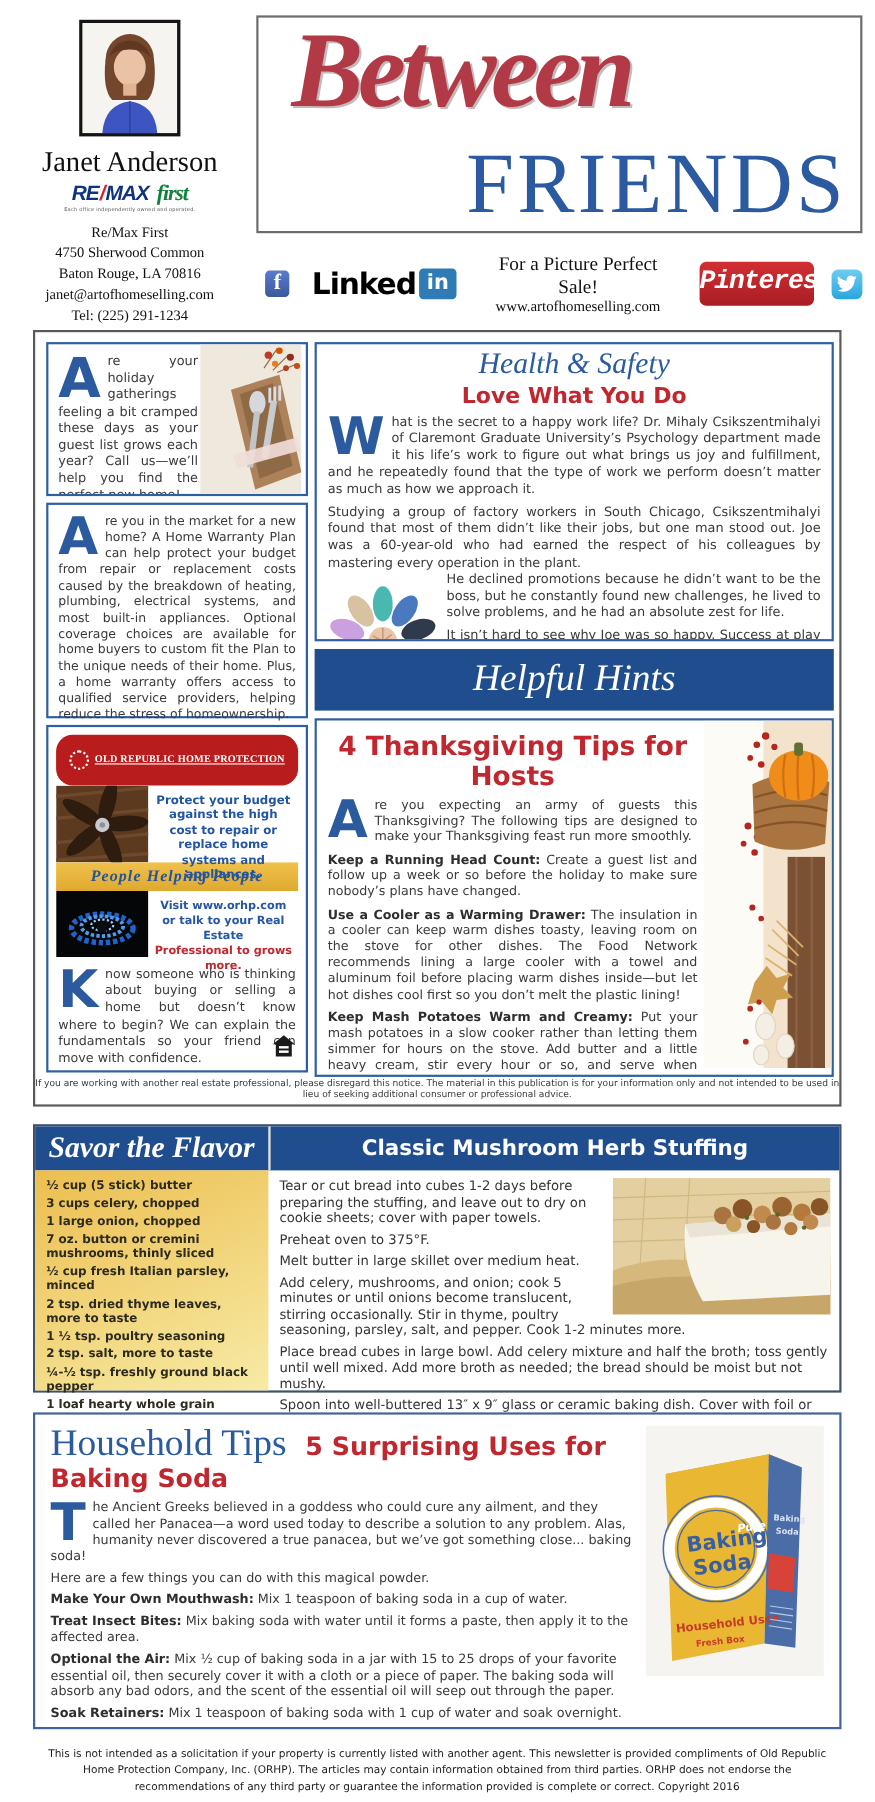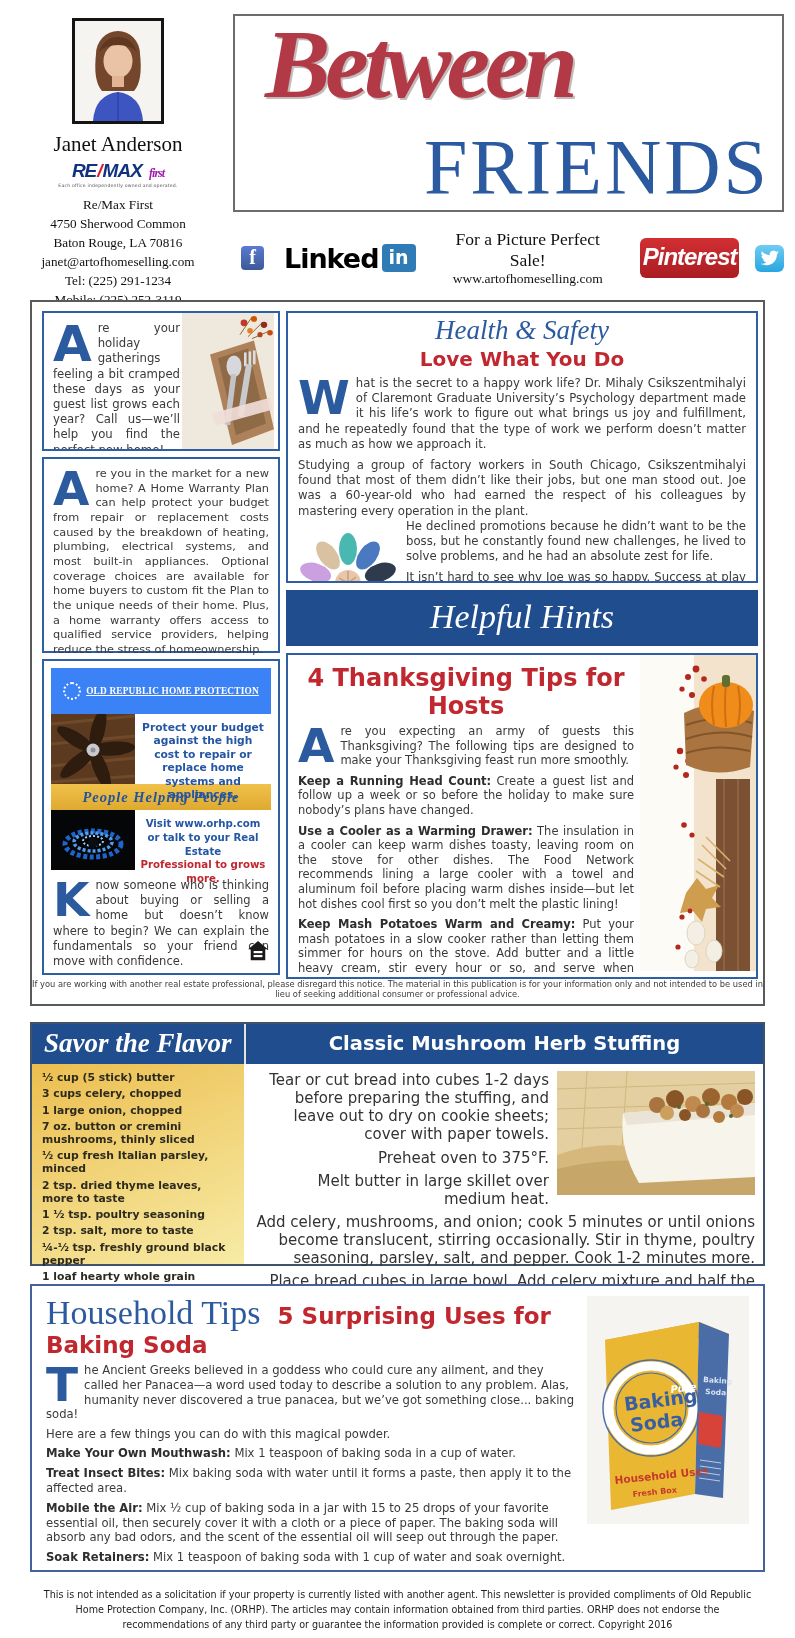--- a/index.html
+++ b/index.html
@@ -4,25 +4,25 @@
 <style>
   * { margin:0; padding:0; box-sizing:border-box; }
   html,body { background:#fff; }
   .page { position:relative; width:795px; height:1638px; background:#fff;
           font-family:"DejaVu Sans", sans-serif; color:#3a3a3c; overflow:hidden; }
   .serif { font-family:"Liberation Serif", serif; }
 
   
   .agent-card { position:absolute; left:12px; top:10px; width:212px; text-align:center; }
   .photo-frame { width:92px; height:106px; border:3px solid #141414; margin:8px auto 8px; background:#f6f4f1; }
-  .agent-name { font-family:"Liberation Serif", serif; font-size:21px; color:#101010; margin-bottom:3px; }
+  .agent-name { font-family:"Liberation Serif", serif; font-size:26px; color:#101010; margin-bottom:3px; }
   .remax { font-family:"Liberation Sans", sans-serif; font-weight:bold; font-style:italic; font-size:19px; letter-spacing:-1px; }
   .rm-re,.rm-max { color:#10337f; }
   .rm-slash { color:#d91f2a; padding:0 1px; }
-  .rm-first { font-family:"Liberation Serif", serif; color:#a21caf; font-size:12px; margin-left:3px; }
+  .rm-first { font-family:"Liberation Serif", serif; color:#15803d; font-size:20px; margin-left:3px; }
   .remax-tag { font-size:4.6px; color:#555; margin-top:1px; letter-spacing:.2px; }
   .agent-lines { font-family:"Liberation Serif", serif; font-size:13.2px; line-height:1.44; color:#101010; margin-top:7px; }
   .clipped-line { width:150px; height:4px; margin:3px auto 0; opacity:.65;
      background:repeating-linear-gradient(90deg,#b5b5b5 0 6px, transparent 6px 10px); border-radius:2px; }
 
   .masthead { position:absolute; left:233px; top:14px; width:551px; height:198px; border:2px solid #6a6c6e; background:#fff; }
   .between { position:absolute; top:-8px; left:30px; font-family:"Liberation Serif", serif; font-style:italic; font-weight:bold;
      font-size:98px; color:#b23a46; letter-spacing:-5px; text-shadow:2px 2px 0 rgba(55,25,28,.30); }
   .friends { position:absolute; right:12px; bottom:-2px; font-family:"Liberation Serif", serif;
      font-size:78px; color:#2b5aa0; letter-spacing:3px; }
@@ -31,35 +31,35 @@
   .fb-icon { width:24px; height:24px; margin-left:8px; border-radius:4px; background:linear-gradient(#5a7bd0,#3b5998);
      color:#fff; font-family:"Liberation Serif", serif; font-weight:bold; font-size:20px; text-align:center; line-height:23px; }
   .linkedin { display:flex; align-items:center; margin-left:20px; }
   .linkedin-word { font-size:27px; font-weight:bold; color:#000; letter-spacing:-1px; }
   .linkedin-in { width:34px; height:28px; margin-left:3px; border-radius:4px; background:#2f7bb5;
      color:#fff; font-size:19px; font-weight:bold; text-align:center; line-height:27px; }
   .sale-tag { margin-left:24px; text-align:center; font-family:"Liberation Serif", serif; color:#111; }
   .sale-line1 { font-size:17.5px; }
   .sale-line2 { font-size:13.5px; }
   .pinterest { margin-left:24px; width:104px; height:40px; border-radius:6px; background:linear-gradient(#d22f33,#a91d22);
-     color:#fff; font-family:Liberation Sans, sans-serif; font-style:italic; font-weight:bold; font-size:24px;
+     color:#fff; font-family:Liberation Mono, monospace; font-style:italic; font-weight:bold; font-size:24px;
      text-align:center; line-height:38px; letter-spacing:-1px; }
   .twitter { margin-left:16px; width:30px; height:27px; border-radius:6px; background:linear-gradient(#6fccf2,#29a6df);
      display:flex; align-items:center; justify-content:center; }
 
   
   .main-wrap { position:absolute; left:30px; top:300px; width:735px; height:706px; border:2px solid #595a5c; background:#fff; }
   .col-left { position:absolute; left:10px; top:9px; width:238px; }
   .lbox { border:2px solid #2e5fa3; background:#fff; margin-bottom:6px; }
   .lbox1 { height:140px; display:flex; overflow:hidden; }
   .lbox1-text { width:138px; padding:8px 2px 0 9px; font-size:11.7px; line-height:1.3; text-align:justify; }
   .lbox1-img { flex:1; }
   .lbox2 { height:196px; padding:8px 9px 0; font-size:11.3px; line-height:1.3; text-align:justify; }
   .lbox3 { height:316px; padding:7px 7px 0; position:relative; }
-  .ad-head { background:#3b82f6; height:46px; display:flex; align-items:center; justify-content:center; gap:5px; }
+  .ad-head { background:#b91c1c; height:46px; display:flex; align-items:center; justify-content:center; gap:5px;border-radius:15px; }
   .ad-stars { width:18px; height:18px; border:2px dotted #fff; border-radius:50%; flex:none; }
   .ad-brand { color:#fff; font-family:"Liberation Serif", serif; font-weight:bold; font-size:9.3px;
      text-decoration:underline; letter-spacing:.2px; }
   .ad-row { display:flex; }
   .ad-row1 { height:70px; }
   .ad-row2 { height:60px; }
   .ad-img { width:84px; flex:none; overflow:hidden; }
   .ad-headline { flex:1; color:#2456a4; font-weight:bold; font-size:10.7px; line-height:1.25; text-align:center; padding:7px 5px 0; }
   .ad-band { height:26px; background:linear-gradient(#f0c14b,#dfa92f); color:#23549c; font-family:"Liberation Serif", serif;
      font-style:italic; font-weight:bold; font-size:14.5px; text-align:center; line-height:26px; letter-spacing:1px; }
@@ -96,21 +96,21 @@
   .savor-head { display:flex; height:40px; }
   .savor-left { width:212px; background:#1f4d8e; color:#fff; font-family:"Liberation Serif", serif; font-style:italic;
      font-weight:bold; font-size:27px; line-height:39px; padding-left:12px; }
   .savor-right { flex:1; background:#1f4d8e; border-left:2px solid #e7e3d8; color:#fff; font-weight:bold;
      font-size:19.5px; text-align:center; line-height:40px; }
   .savor-body { display:flex; height:200px; }
   .ingredients { width:212px; background:linear-gradient(155deg,#ecbe4f,#f7eba6); padding:8px 10px 0; }
   .ing { font-size:10.8px; font-weight:bold; color:#2d2a1e; line-height:1.2; margin-bottom:3.4px; }
   .directions { flex:1; padding:7px 8px 0 10px; }
   .stuffing-img { float:right; width:198px; height:124px; margin:0 0 4px 8px; }
-  .step { font-size:15px; line-height:1.21; color:#333; margin-bottom:5px; text-align:right; }
+  .step { font-size:12px; line-height:1.21; color:#333; margin-bottom:5px; text-align:left; }
 
   
   .household { position:absolute; left:30px; top:1284px; width:735px; height:288px; border:2px solid #44639c;
      background:#fff; padding:8px 12px 0 14px; }
   .soda-img { float:right; width:162px; height:228px; margin:2px 2px 4px 10px; }
   .ht-titles { margin-bottom:5px; }
   .ht-script { font-family:"Liberation Serif", serif; font-size:34px; color:#2b5b9e; margin-right:12px; }
   .ht-sub { color:#c0272f; font-weight:bold; font-size:23px; }
   .htip { font-size:11.6px; line-height:1.28; margin-bottom:5px; text-align:left; }
   .htip b { color:#2e2e30; }
@@ -470,18 +470,18 @@
       </svg>
     </div>
     <div class="ht-titles">
       <span class="ht-script">Household Tips</span>
       <span class="ht-sub">5 Surprising Uses for Baking Soda</span>
     </div>
     <p class="htip"><span class="dropcap">T</span><span>he Ancient Greeks believed in a goddess who could cure any ailment, and they called her Panacea—a word used today to describe a solution to any problem. Alas, humanity never discovered a true panacea, but we’ve got something close... baking soda!</span></p>
     <p class="lead-in">Here are a few things you can do with this magical powder.</p>
     <p class="htip"><b>Make Your Own Mouthwash:</b><span> Mix 1 teaspoon of baking soda in a cup of water.</span></p>
     <p class="htip"><b>Treat Insect Bites:</b><span> Mix baking soda with water until it forms a paste, then apply it to the affected area.</span></p>
-    <p class="htip"><b>Mobile the Air:</b><span> Mix ½ cup of baking soda in a jar with 15 to 25 drops of your favorite essential oil, then securely cover it with a cloth or a piece of paper. The baking soda will absorb any bad odors, and the scent of the essential oil will seep out through the paper.</span></p>
+    <p class="htip"><b>Optional the Air:</b><span> Mix ½ cup of baking soda in a jar with 15 to 25 drops of your favorite essential oil, then securely cover it with a cloth or a piece of paper. The baking soda will absorb any bad odors, and the scent of the essential oil will seep out through the paper.</span></p>
     <p class="htip"><b>Soak Retainers:</b><span> Mix 1 teaspoon of baking soda with 1 cup of water and soak overnight.</span></p>
   </div>
 
   <div class="footer">This is not intended as a solicitation if your property is currently listed with another agent. This newsletter is provided compliments of Old Republic Home Protection Company, Inc. (ORHP). The articles may contain information obtained from third parties. ORHP does not endorse the recommendations of any third party or guarantee the information provided is complete or correct. Copyright 2016</div>
 </div>
 
 </body></html>

